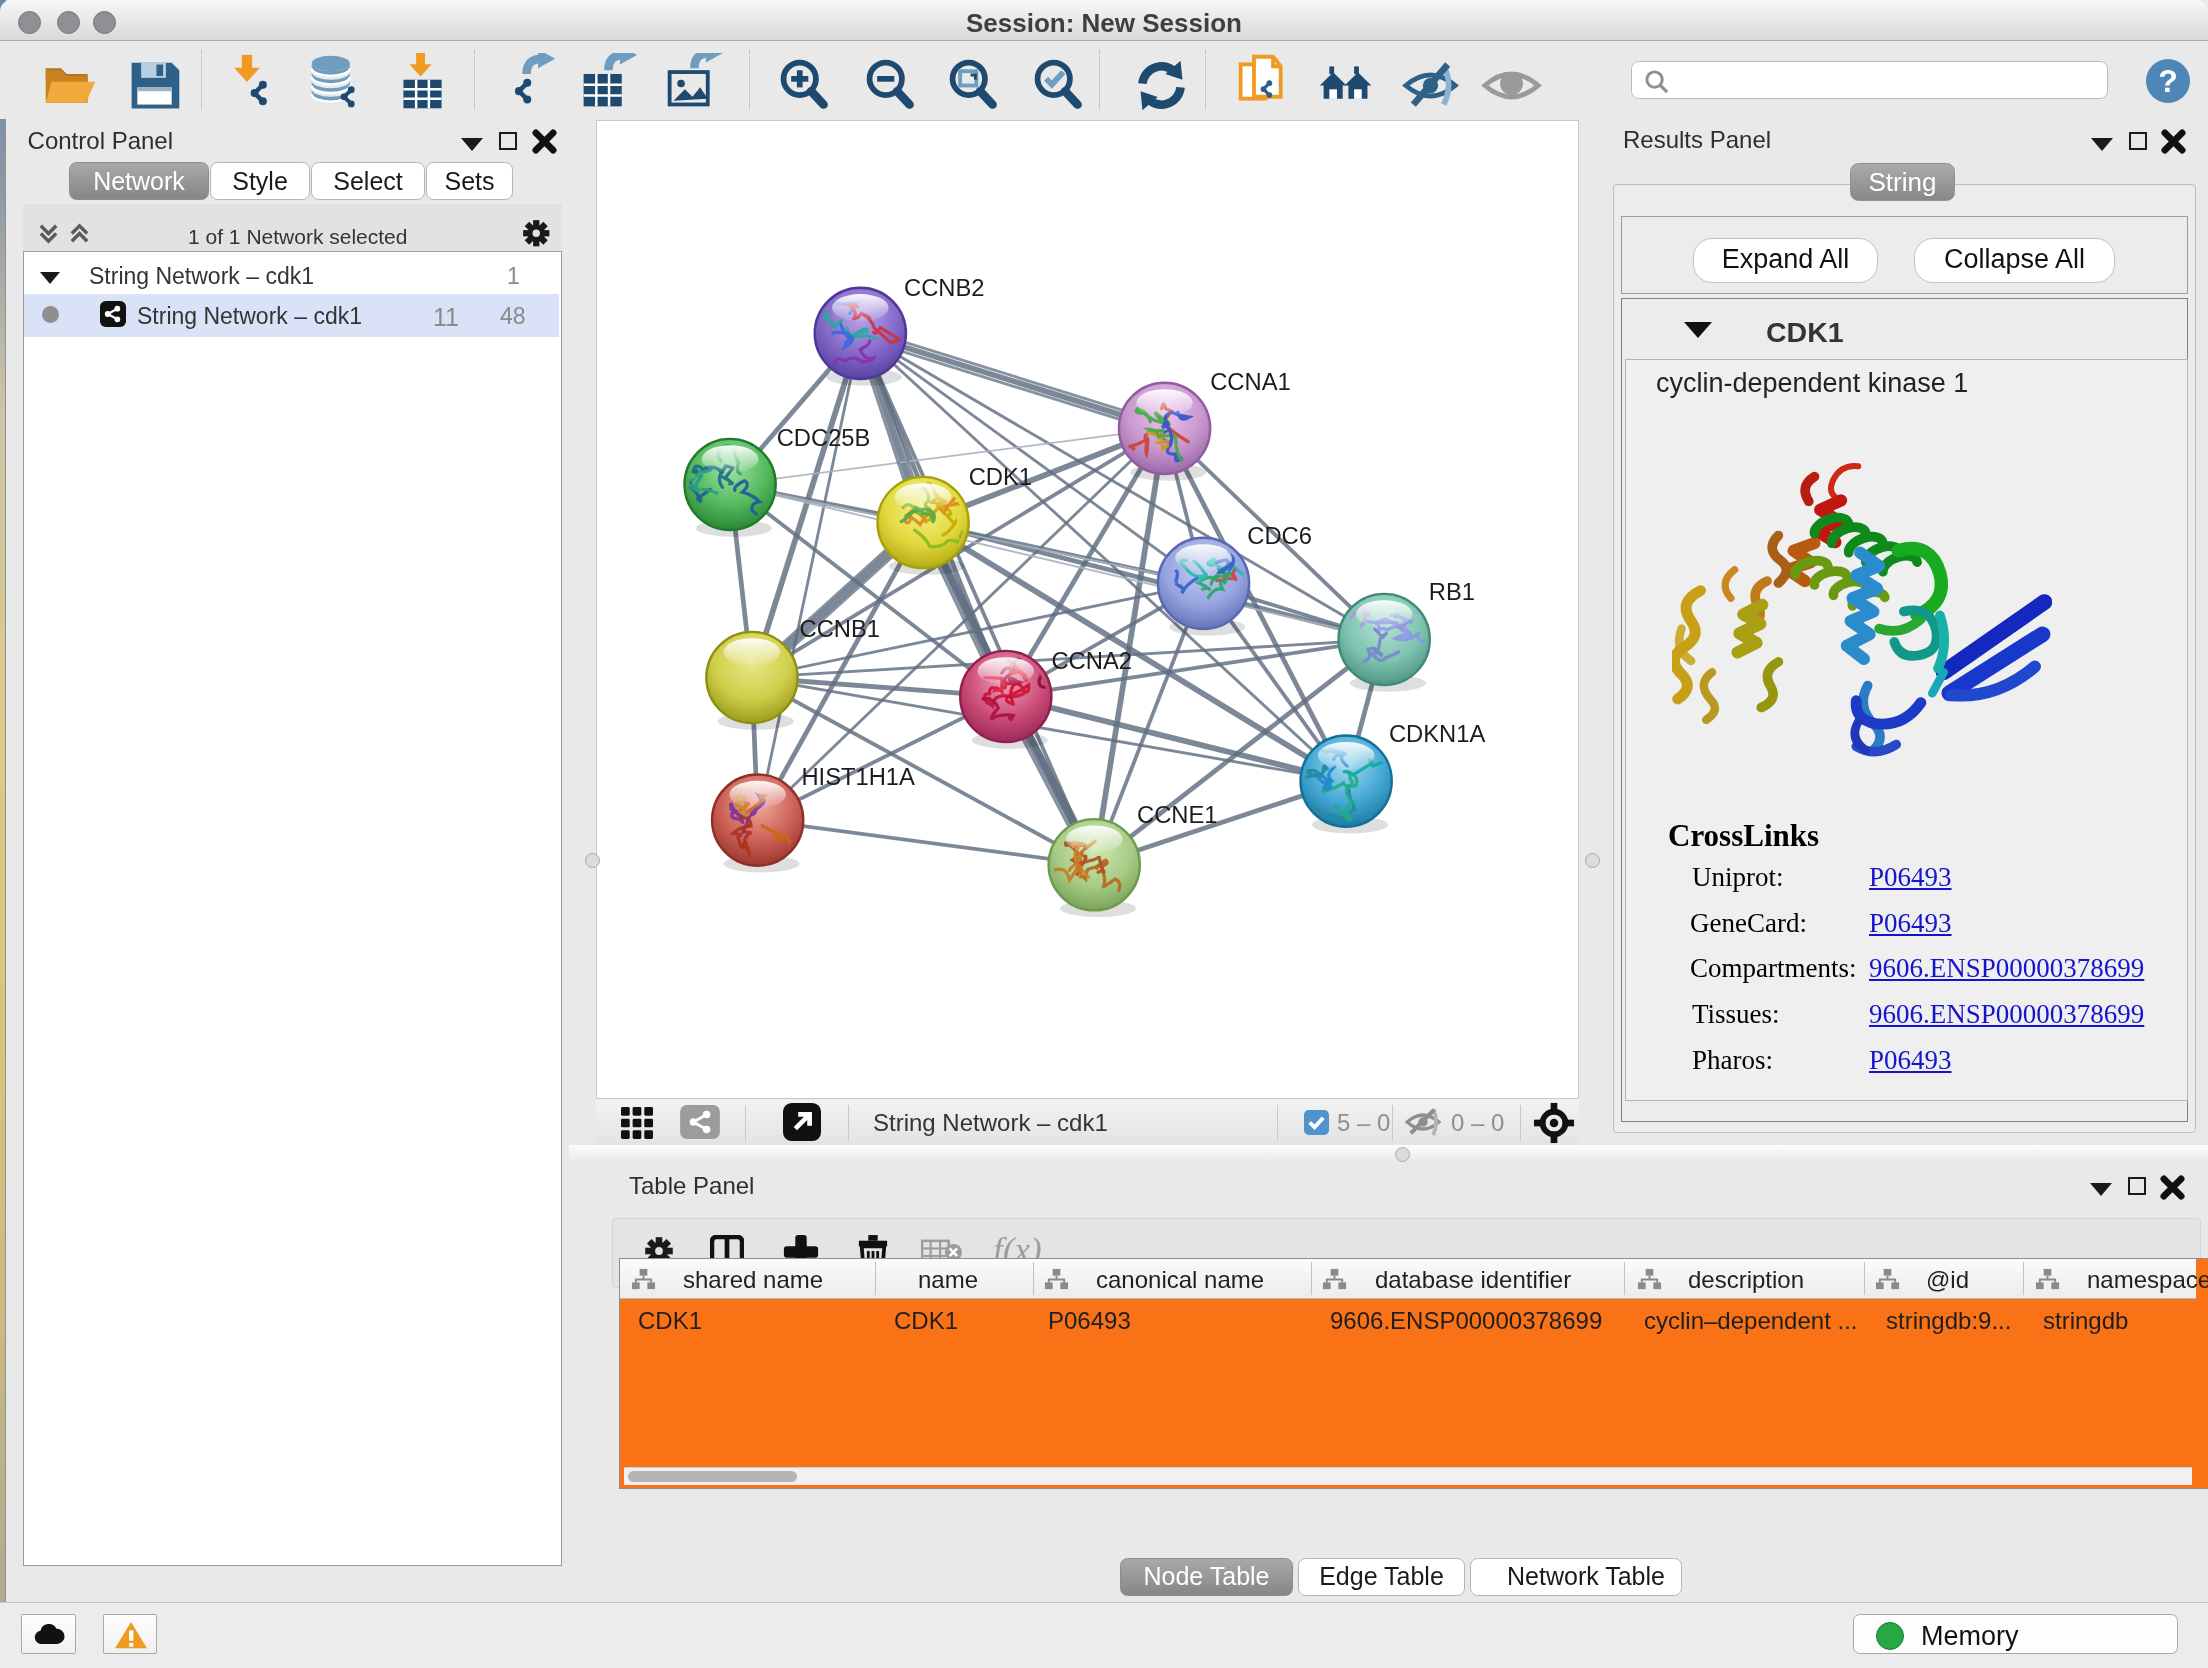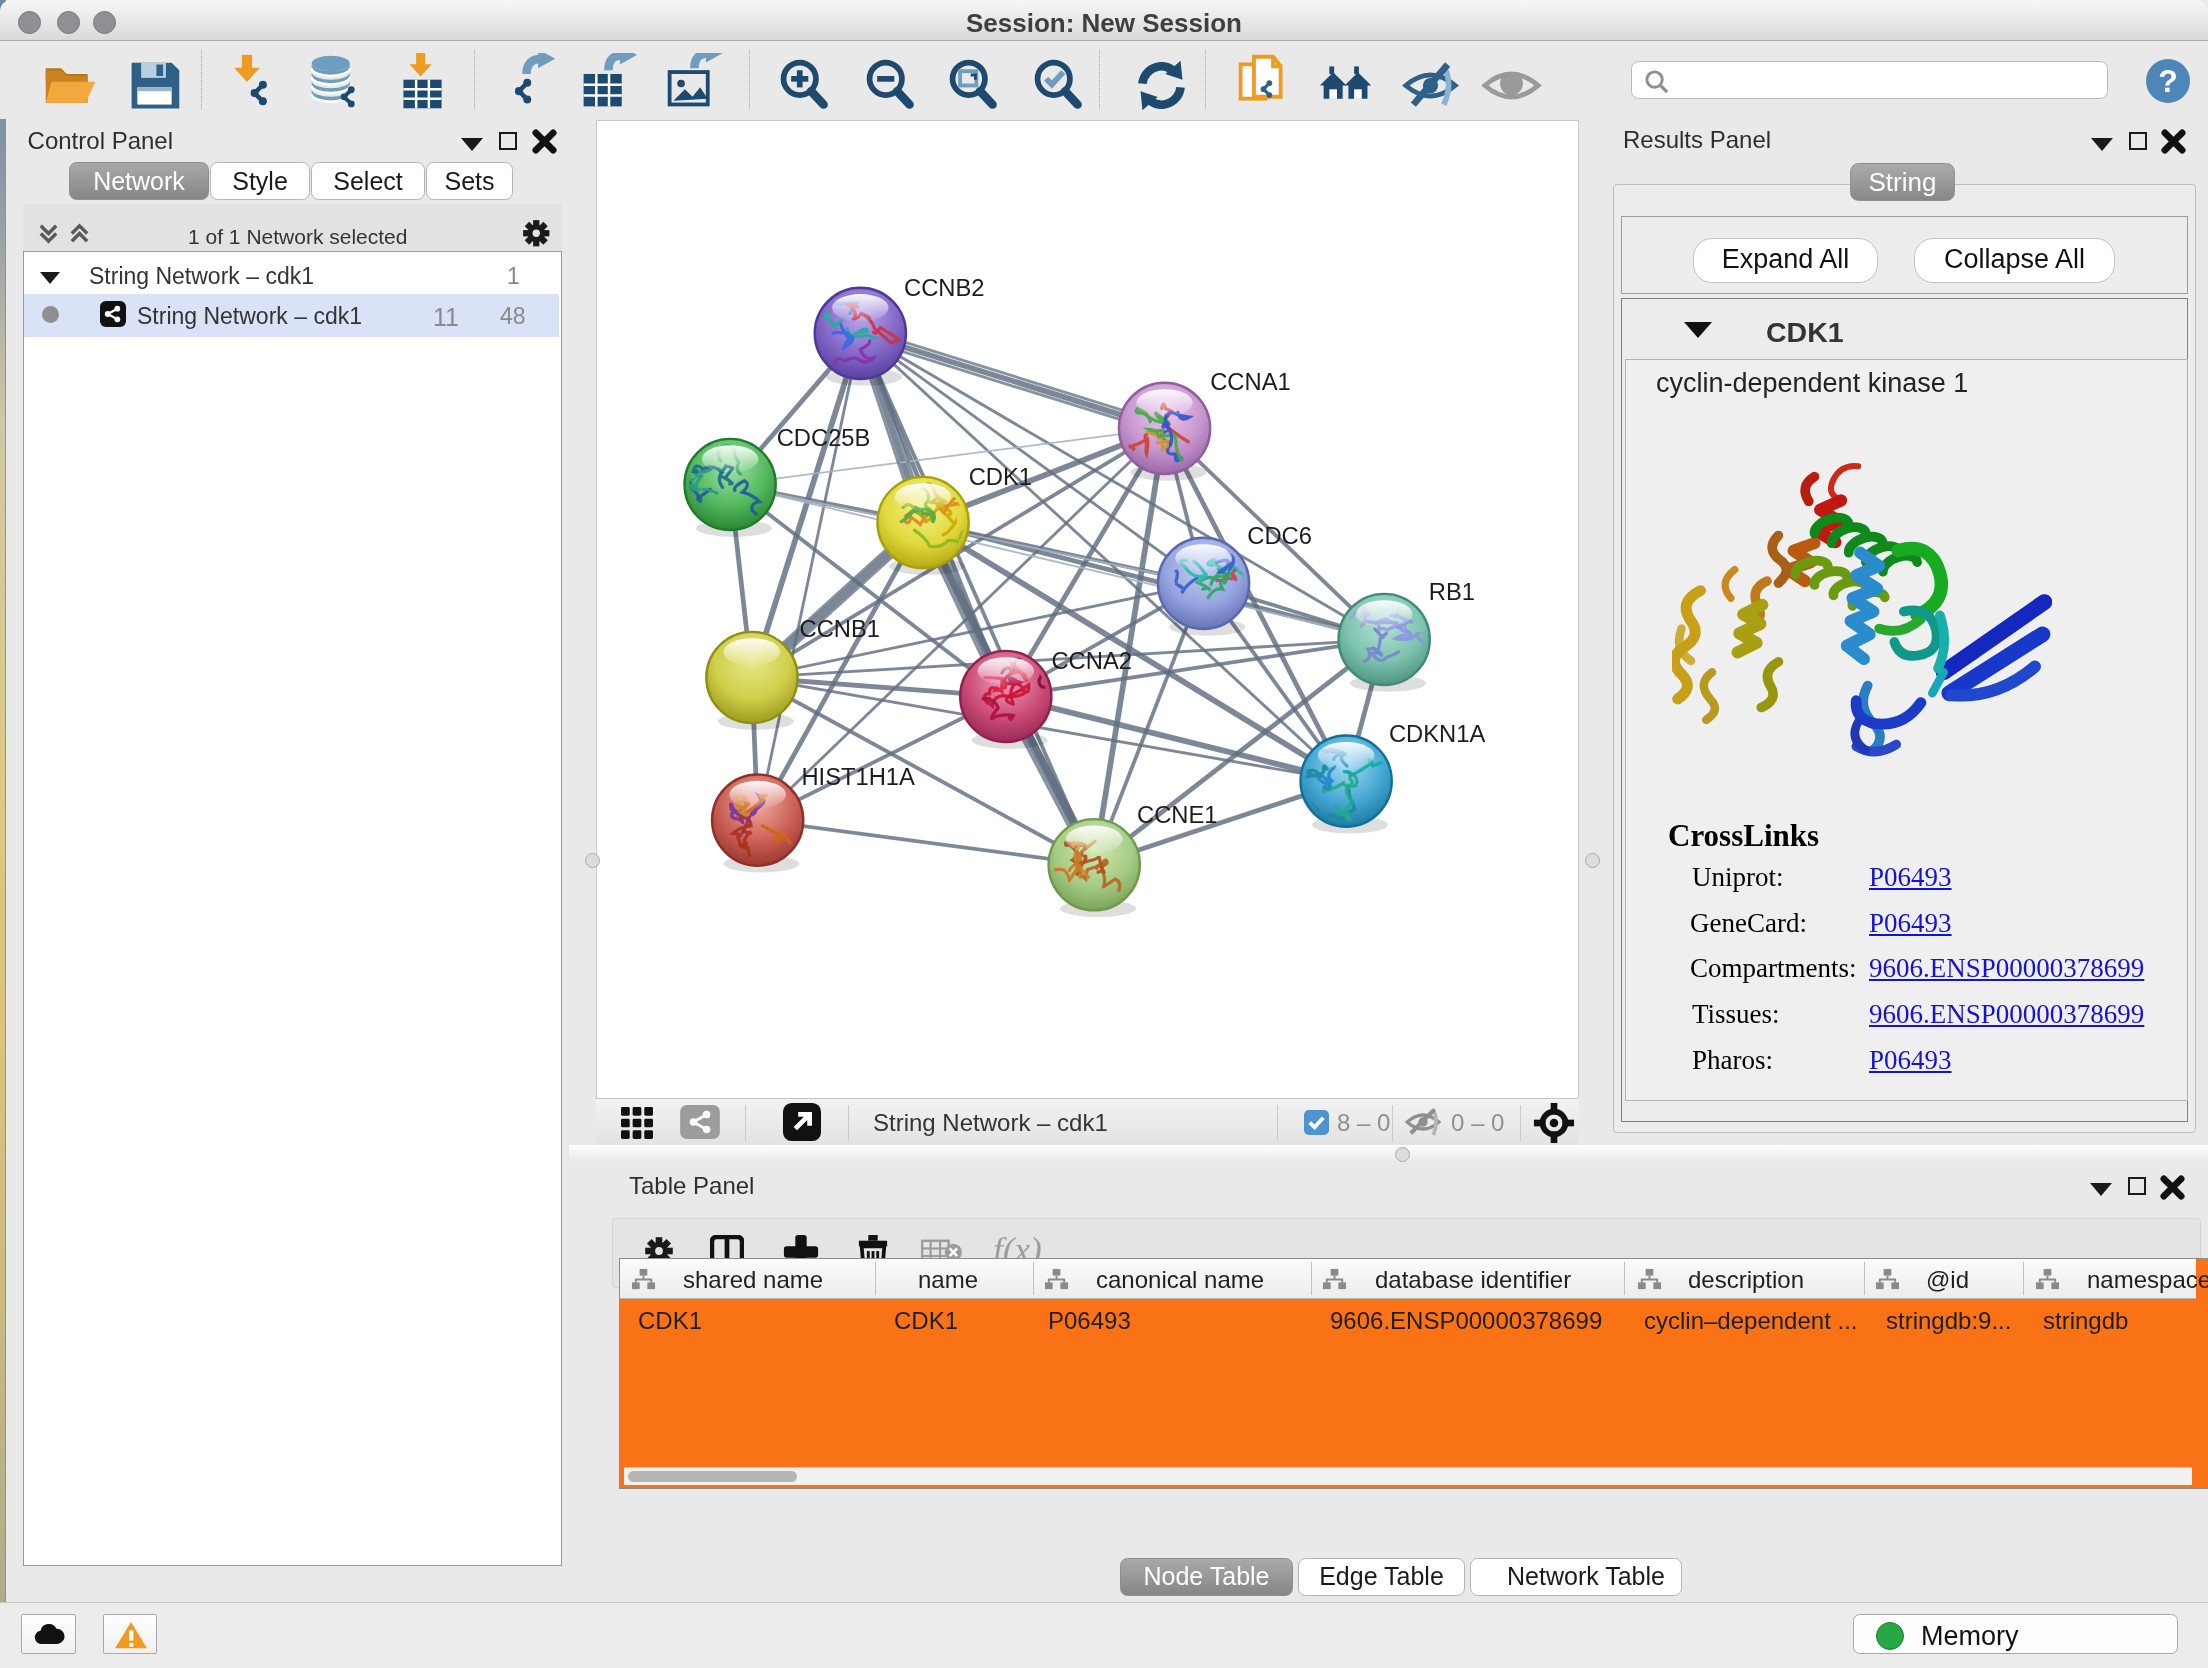--- a/index.html
+++ b/index.html
@@ -552,21 +552,21 @@
       <text x="215" y="698" font-family="Liberation Sans,sans-serif" font-size="25" fill="#1c1c1c">HIST1H1A</text>
       <text x="568" y="738" font-family="Liberation Sans,sans-serif" font-size="25" fill="#1c1c1c">CCNE1</text>
     </svg></div>
 <div class="abs" id="netstatus">
   <div class="ssep" style="left:149px;"></div>
   <div class="ssep" style="left:252px;"></div>
   <div class="ssep" style="left:681px;"></div>
   <div class="ssep" style="left:796px;"></div>
   <div class="ssep" style="left:924px;"></div>
   <div class="txt" style="left:277px;top:9.5px;font-size:24px;">String Network – cdk1</div>
-  <div class="txt" style="left:741px;top:9.5px;font-size:24px;color:#8f8f8f;">8 – 0</div>
+  <div class="txt" style="left:741px;top:9.5px;font-size:24px;color:#8f8f8f;">5 – 0</div>
   <div class="txt" style="left:855px;top:9.5px;font-size:24px;color:#8f8f8f;">0 – 0</div>
   <svg class="abs" style="left:25px;top:7.6px;" width="32" height="32" viewBox="0 0 33 33">
       <rect x="0" y="0" width="9" height="9" rx="1.5" fill="#111"></rect>
       <rect x="12" y="0" width="9" height="9" rx="1.5" fill="#111"></rect>
       <rect x="24" y="0" width="9" height="9" rx="1.5" fill="#111"></rect>
       <rect x="0" y="12" width="9" height="9" rx="1.5" fill="#111"></rect>
       <rect x="12" y="12" width="9" height="9" rx="1.5" fill="#111"></rect>
       <rect x="24" y="12" width="9" height="9" rx="1.5" fill="#111"></rect>
       <rect x="0" y="24" width="9" height="9" rx="1.5" fill="#111"></rect>
       <rect x="12" y="24" width="9" height="9" rx="1.5" fill="#111"></rect>

